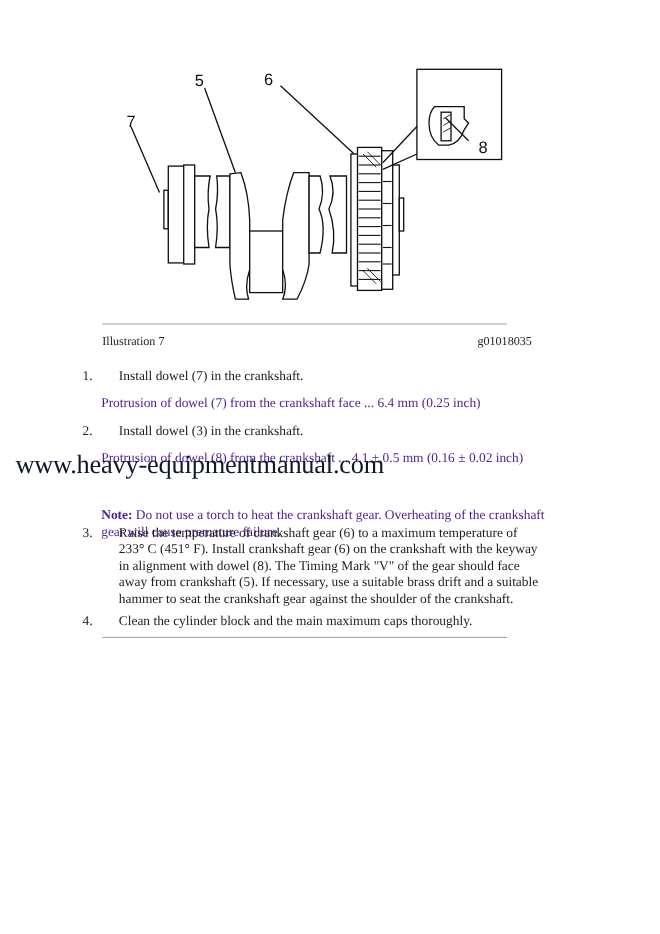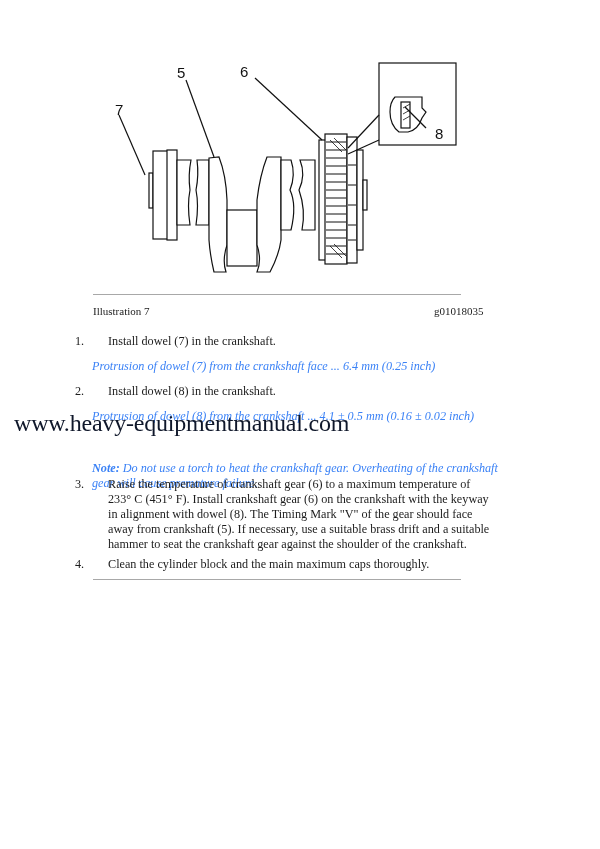--- a/index.html
+++ b/index.html
@@ -53,22 +53,21 @@
     }
     .step .body {
       margin-left: 33px;
     }
     .sub {
       position: absolute;
       left: 92px;
       width: 420px;
       font-size: 12.2px;
       line-height: 15px;
-      color: #3b82f6;
-      font-style: italic;
+      color: #4c1d95;
     }
     .note-label { font-weight: bold; }
     .watermark {
       position: absolute;
       left: 14px;
       top: 403px;
       font-family: Liberation Serif, serif;
       font-size: 24px;
       line-height: 40px;
       color: #0f172a;
@@ -170,21 +169,21 @@
 <div class="caption caption-right">g01018035</div>
 
 <div class="step" style="top:334px;">
   <span class="num">1.</span>
   <div class="body">Install dowel (7) in the crankshaft.</div>
 </div>
 <div class="sub" style="top:359px;">Protrusion of dowel (7) from the crankshaft face ... 6.4 mm (0.25 inch)</div>
 
 <div class="step" style="top:384px;">
   <span class="num">2.</span>
-  <div class="body">Install dowel (8) in the crankshaft.</div>
+  <div class="body">Install dowel (3) in the crankshaft.</div>
 </div>
 <div class="sub" style="top:409px;">Protrusion of dowel (8) from the crankshaft ... 4.1 ± 0.5 mm (0.16 ± 0.02 inch)</div>
 <div class="sub" style="top:436px;margin-top:25px;">
   <span class="note-label">Note:</span><span> Do not use a torch to heat the crankshaft gear. Overheating of the crankshaft gear will cause premature failure.</span>
 </div>
 
 <div class="step" style="top:477px;">
   <span class="num">3.</span>
   <div class="body">Raise the temperature of crankshaft gear (6) to a maximum temperature of 233° C (451° F). Install crankshaft gear (6) on the crankshaft with the keyway in alignment with dowel (8). The Timing Mark "V" of the gear should face away from crankshaft (5). If necessary, use a suitable brass drift and a suitable hammer to seat the crankshaft gear against the shoulder of the crankshaft.</div>
 </div>

